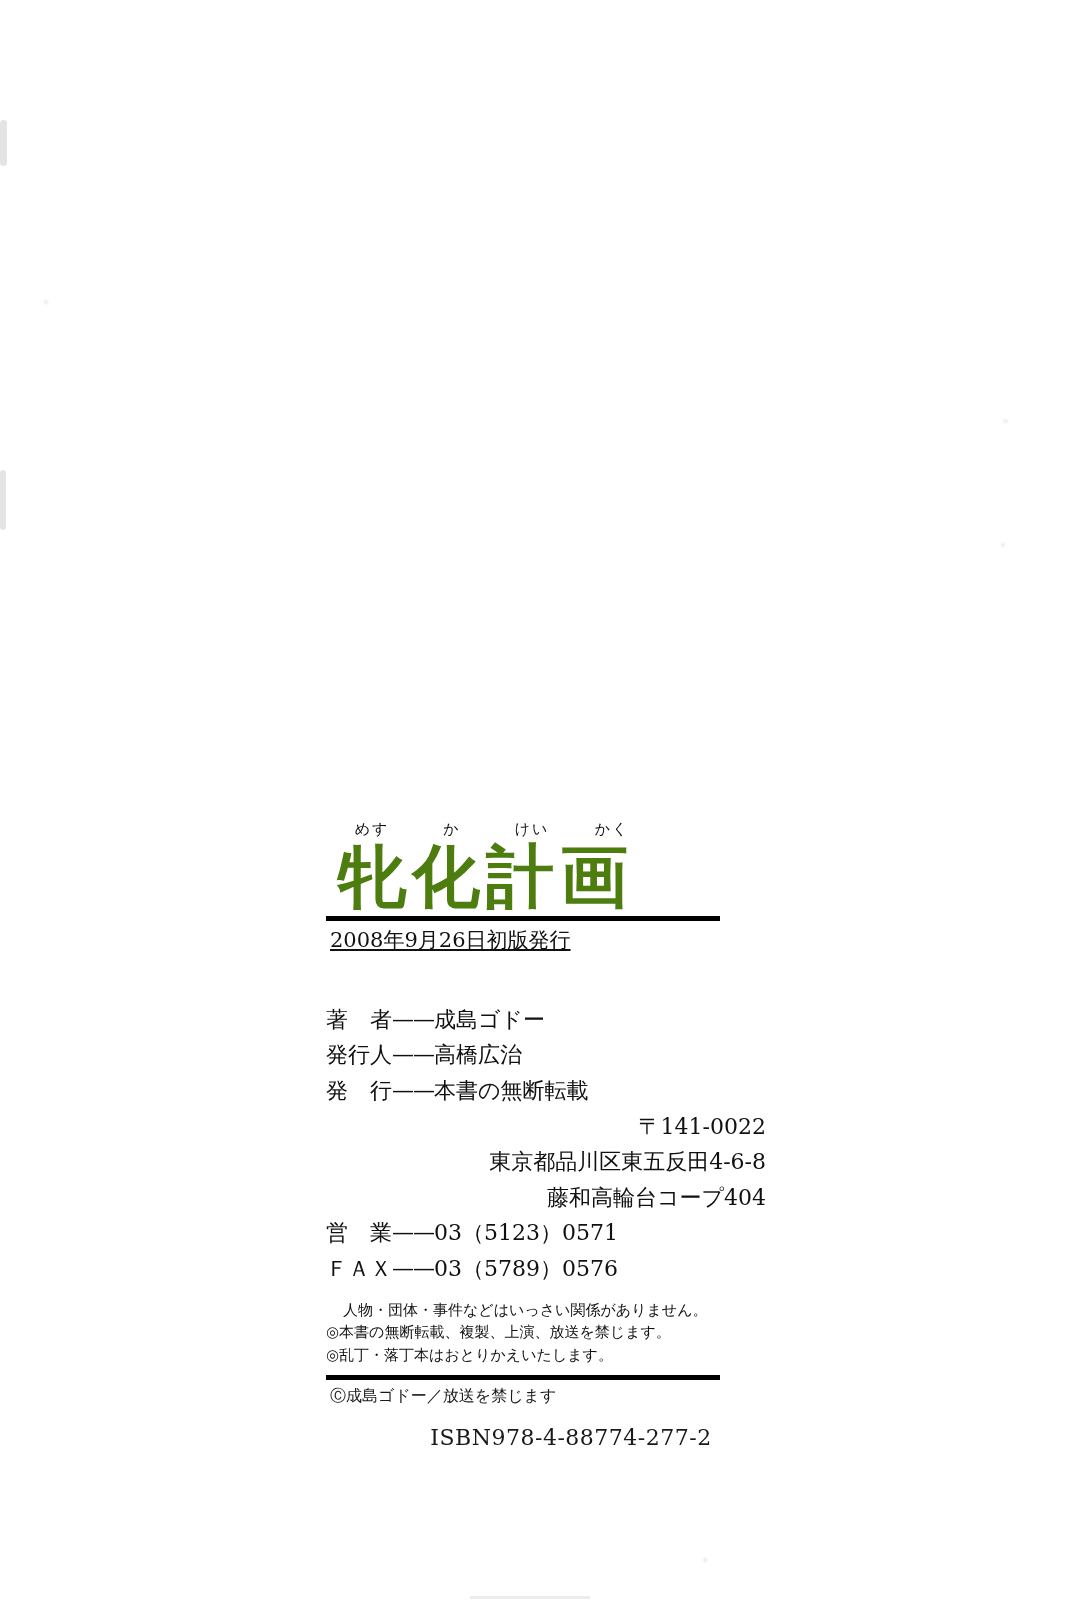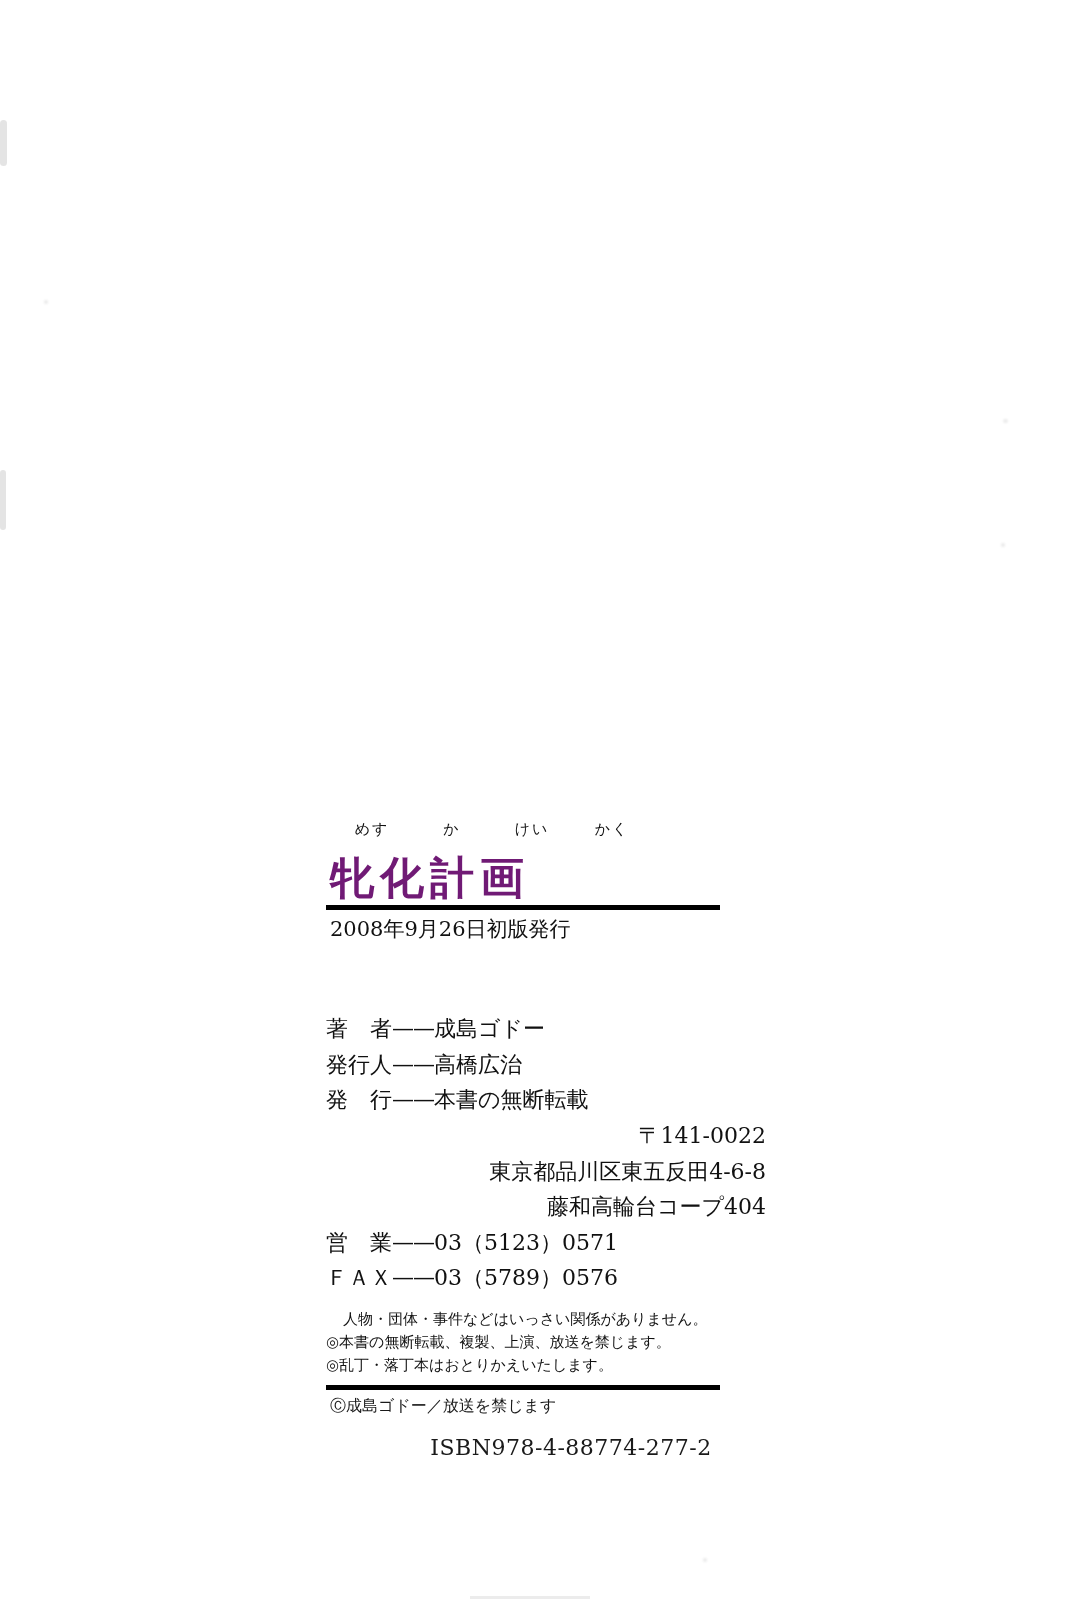--- a/index.html
+++ b/index.html
@@ -24,56 +24,57 @@
     width: 440px;
   }
 
   
   .title-wrap {
     text-align: left;
   }
   .ruby-row {
     display: flex;
     margin-left: 6px;
-    margin-bottom: 17px;
+    margin-bottom: 4px;
   }
   .ruby-cell {
     width: 80px;
     text-align: center;
     font-size: 15px;
     font-family: "DejaVu Serif", "Liberation Serif", serif;
     letter-spacing: 2px;
     color: #111;
   }
   .title-main {
-    font-size: 44px;
+    font-size: 68px;
     line-height: 0.98;
     font-weight: 700;
     letter-spacing: 6px;
     font-family: "DejaVu Serif", "Liberation Serif", serif;
-    color: #701a75;
-    margin-left: 4px;
+    color: #4d7c0f;
+    margin-left: 12px;
   }
   .rule-thick {
     height: 5px;
     background: #000;
     width: 394px;
     margin-top: 6px;
   }
   .pubdate {
     font-size: 21px;
     letter-spacing: 0px;
     margin-top: 5px;
     padding-left: 4px;
     color: #111;
+    text-decoration: underline;
   }
 
   
   .credits {
-    margin-top: 68px;
+    margin-top: 48px;
     font-size: 22px;
     line-height: 1.62;
     color: #111;
   }
   .cred-row {
     white-space: nowrap;
   }
   .cred-label {
     display: inline-block;
   }

